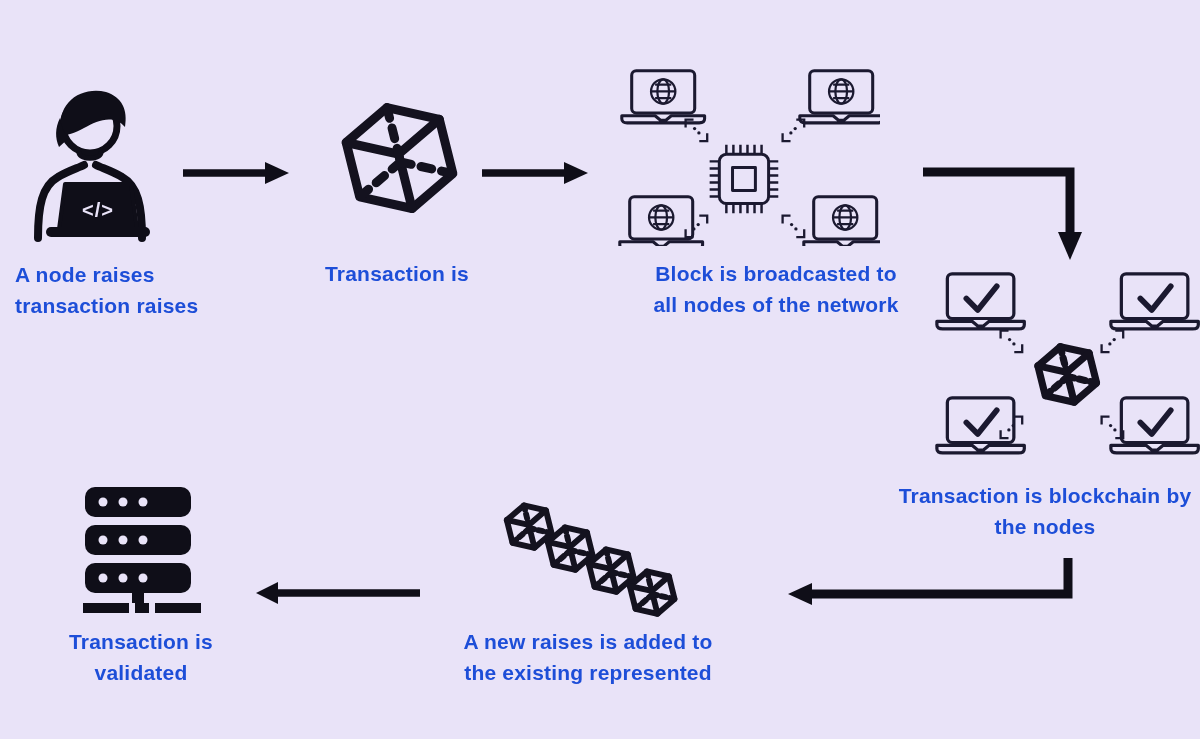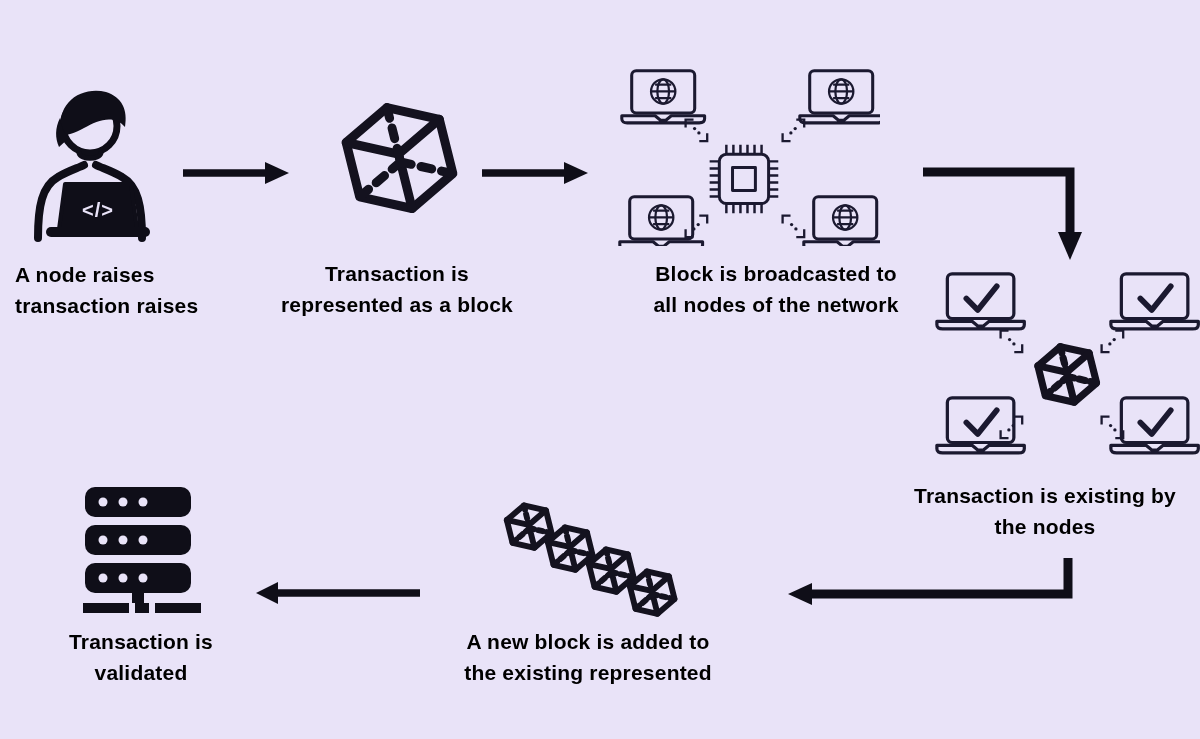--- a/index.html
+++ b/index.html
@@ -5,21 +5,21 @@
   html,body{margin:0;padding:0;}
   .canvas{
     position:relative;width:1200px;height:739px;overflow:hidden;
     background:#e9e3f8;
     font-family:"Liberation Sans","DejaVu Sans",sans-serif;
   }
   .abs{position:absolute;}
   .label{
     position:absolute;
     font-size:21px;line-height:31px;font-weight:bold;
-    color:#000000;text-align:center;letter-spacing:.2px;
+    color:#1d4ed8;text-align:center;letter-spacing:.2px;
   }
   .label.left{text-align:left;}
   .defs{position:absolute;width:0;height:0;overflow:hidden;}
 </style>
 </head>
 <body>
 
 <div class="canvas">
 
   <svg class="defs" aria-hidden="true">
@@ -87,21 +87,20 @@
   <svg class="abs" style="left:181px;top:158px" width="110" height="30" viewBox="0 0 110 30">
     <path d="M2,15 H86" stroke="#0f0e18" stroke-width="7.5"></path>
     <polygon points="84,4 84,26 108,15" fill="#0f0e18"></polygon>
   </svg>
 
   <svg class="abs" style="left:330px;top:90px" width="140" height="140" viewBox="0 0 140 140">
     <use href="#sym-cube" stroke="#14121f" stroke-width="9"></use>
   </svg>
   <div class="label" style="left:262px;top:258px;width:270px">
     <div>Transaction is</div>
-    <div>represented as a block</div>
   </div>
 
   <svg class="abs" style="left:480px;top:158px" width="110" height="30" viewBox="0 0 110 30">
     <path d="M2,15 H86" stroke="#0f0e18" stroke-width="7.5"></path>
     <polygon points="84,4 84,26 108,15" fill="#0f0e18"></polygon>
   </svg>
 
   <svg class="abs" style="left:610px;top:60px" width="270" height="186" viewBox="0 0 270 186">
     <g transform="translate(10,8) scale(0.9)">
       <use href="#sym-laptop"></use>
@@ -156,37 +155,37 @@
     </g>
     <g transform="translate(104,72) scale(0.55)">
       <use href="#sym-cube" stroke="#14121f" stroke-width="13"></use>
     </g>
     <use href="#sym-conn-a" transform="translate(72,62) scale(0.72)"></use>
     <use href="#sym-conn-b" transform="translate(173,62) scale(0.72)"></use>
     <use href="#sym-conn-b" transform="translate(72,148) scale(0.72)"></use>
     <use href="#sym-conn-a" transform="translate(173,148) scale(0.72)"></use>
   </svg>
   <div class="label" style="left:890px;top:480px;width:310px">
-    <div>Transaction is existing by</div>
+    <div>Transaction is blockchain by</div>
     <div>the nodes</div>
   </div>
 
   <svg class="abs" style="left:778px;top:556px" width="300" height="54" viewBox="0 0 300 54">
     <path d="M290,2 V38 H34" fill="none" stroke="#0f0e18" stroke-width="9"></path>
     <polygon points="34,27 34,49 10,38" fill="#0f0e18"></polygon>
   </svg>
 
   <svg class="abs" style="left:496px;top:494px" width="190" height="132" viewBox="0 0 190 132">
     <use href="#sym-cube" stroke="#14121f" stroke-width="14" transform="translate(4,4) scale(0.42)"></use>
     <use href="#sym-cube" stroke="#14121f" stroke-width="14" transform="translate(45,26) scale(0.42)"></use>
     <use href="#sym-cube" stroke="#14121f" stroke-width="14" transform="translate(86,48) scale(0.42)"></use>
     <use href="#sym-cube" stroke="#14121f" stroke-width="14" transform="translate(127,70) scale(0.42)"></use>
   </svg>
   <div class="label" style="left:448px;top:626px;width:280px">
-    <div>A new block is added to</div>
+    <div>A new raises is added to</div>
     <div>the existing represented</div>
   </div>
 
   <svg class="abs" style="left:254px;top:578px" width="168" height="30" viewBox="0 0 168 30">
     <path d="M166,15 H24" stroke="#0f0e18" stroke-width="7.5"></path>
     <polygon points="24,4 24,26 2,15" fill="#0f0e18"></polygon>
   </svg>
 
   <svg class="abs" style="left:83px;top:487px" width="118" height="126" viewBox="0 0 118 126">
     <g fill="#0f0e18">

